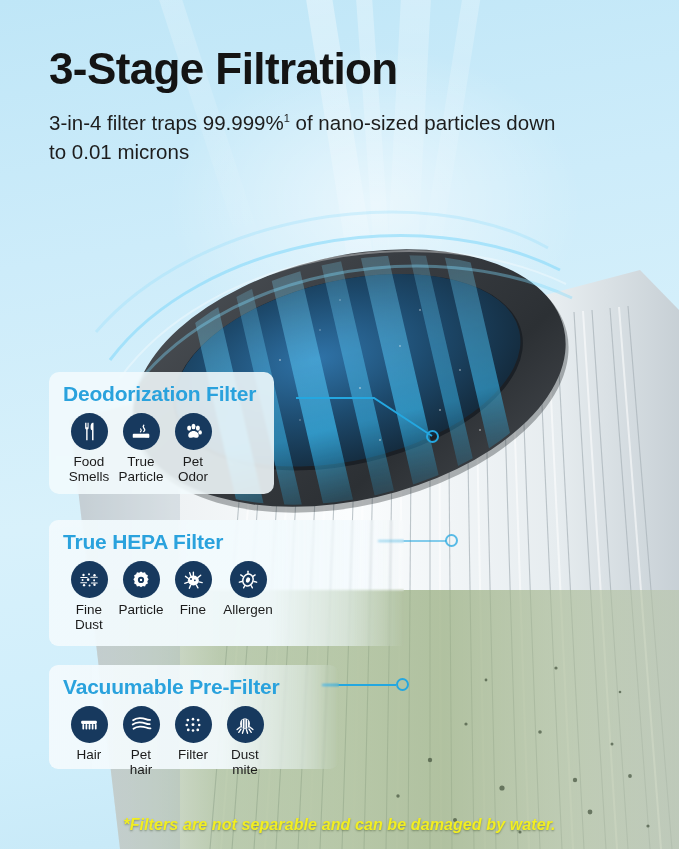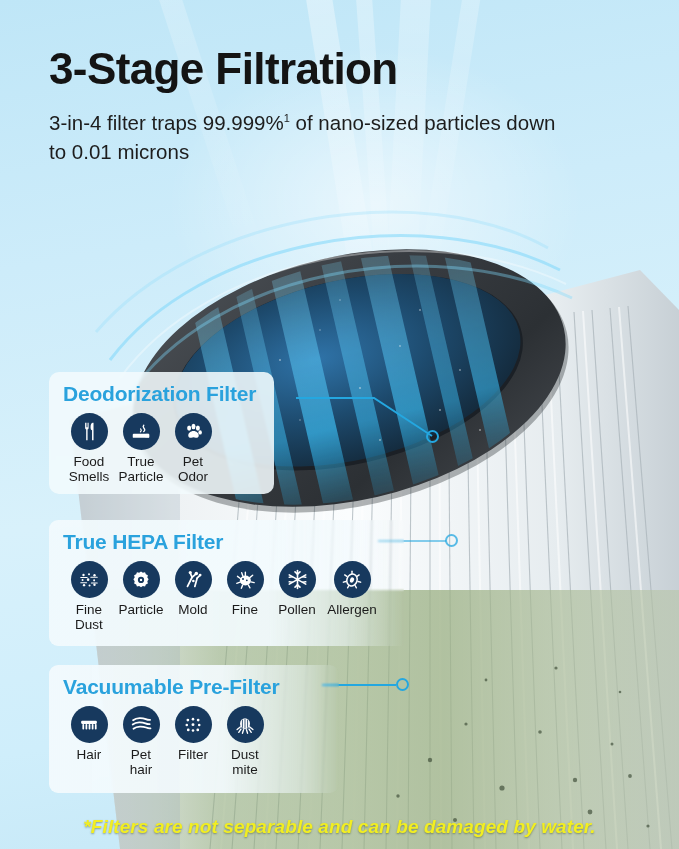--- a/index.html
+++ b/index.html
@@ -85,21 +85,21 @@
   .leader { position: absolute; pointer-events: none; }
   .dot-ring {
     position: absolute; width: 13px; height: 13px; border-radius: 50%;
     border: 2.4px solid #24a7e0; background: transparent;
   }
 
   
   .footnote {
     position: absolute; left: 0; top: 816px; width: 679px;
     text-align: center;
-    font-size: 19px; font-weight: bold; font-style: italic;
+    font-size: 16px; font-weight: bold; font-style: italic;
     color: #f2ee22;
     text-shadow: 0 1px 2px rgba(40,60,20,.45);
     letter-spacing: .1px;
   }
 </style>
 </head>
 <body>
 
 <div id="stage">
 
@@ -355,36 +355,20 @@
         <div class="icon-circle">
           <svg width="22" height="22" viewBox="0 0 24 24" fill="#fff">
             <path d="M12 2.6 l2 1.4 2.4-.5 .9 2.3 2.2 1.1 -.6 2.4 1.4 2 -1.4 2 .6 2.4 -2.2 1.1 -.9 2.3 -2.4-.5 -2 1.4 -2-1.4 -2.4 .5 -.9-2.3 -2.2-1.1 .6-2.4 -1.4-2 1.4-2 -.6-2.4 2.2-1.1 .9-2.3 2.4 .5 Z"></path>
             <circle cx="12" cy="11.9" r="3.4" fill="#17395e"></circle>
             <circle cx="12" cy="11.9" r="1.3" fill="#fff"></circle>
           </svg>
         </div>
         <div class="icon-label">Particle</div>
       </div>
 
-      <div class="icon-cell">
-        <div class="icon-circle">
-          <svg width="22" height="22" viewBox="0 0 24 24" fill="none" stroke="#fff" stroke-width="1.9" stroke-linecap="round">
-            <path d="M6 19 L11 9"></path>
-              <path d="M11 9 L9 4.5"></path>
-              <path d="M11 9 L15 5.5"></path>
-            <path d="M14 19 L16.5 10"></path>
-              <path d="M16.5 10 L19.5 7"></path>
-            <circle cx="9" cy="3.8" r="1.7" fill="#fff" stroke="none"></circle>
-            <circle cx="15.6" cy="5" r="1.9" fill="#fff" stroke="none"></circle>
-            <circle cx="19.8" cy="6.6" r="1.5" fill="#fff" stroke="none"></circle>
-            <circle cx="12.4" cy="13" r="1.4" fill="#fff" stroke="none"></circle>
-          </svg>
-        </div>
-        <div class="icon-label">Mold</div>
-      </div>
 
       <div class="icon-cell">
         <div class="icon-circle">
           <svg width="22" height="22" viewBox="0 0 24 24" fill="#fff">
             <ellipse cx="12.4" cy="12.6" rx="6" ry="5.4"></ellipse>
             <circle cx="9.8" cy="11" r="1.1" fill="#17395e"></circle>
             <circle cx="14" cy="12.4" r="1" fill="#17395e"></circle>
             <g stroke="#fff" stroke-width="1.5" stroke-linecap="round">
               <path d="M12.4 7.2 V3.4"></path>
                 <path d="M17.2 9.4 L20.4 6.8"></path>
@@ -393,39 +377,20 @@
                 <path d="M9.4 17.6 L8 21"></path>
                 <path d="M6.6 14.4 L3 15.6"></path>
               <path d="M7 10.4 L3.8 8"></path>
                 <path d="M9.6 7.6 L8.4 4"></path>
             </g>
           </svg>
         </div>
         <div class="icon-label">Fine</div>
       </div>
 
-      <div class="icon-cell">
-        <div class="icon-circle">
-          <svg width="23" height="23" viewBox="0 0 24 24" fill="none" stroke="#fff" stroke-width="1.7" stroke-linecap="round">
-            <path d="M12 2.6 V21.4"></path>
-              <path d="M3.4 7.2 L20.6 16.8"></path>
-              <path d="M3.4 16.8 L20.6 7.2"></path>
-            <path d="M12 6.4 L9.4 4"></path>
-              <path d="M12 6.4 L14.6 4"></path>
-            <path d="M12 17.6 L9.4 20"></path>
-              <path d="M12 17.6 L14.6 20"></path>
-            <path d="M6.6 9.2 L3.4 9.6"></path>
-              <path d="M6.6 14.8 L3.4 14.4"></path>
-            <path d="M17.4 9.2 L20.6 9.6"></path>
-              <path d="M17.4 14.8 L20.6 14.4"></path>
-            <circle cx="12" cy="12" r="1.7" fill="#fff" stroke="none"></circle>
-          </svg>
-        </div>
-        <div class="icon-label">Pollen</div>
-      </div>
 
       <div class="icon-cell wide">
         <div class="icon-circle">
           <svg width="22" height="22" viewBox="0 0 24 24" fill="none" stroke="#fff" stroke-width="1.7">
             <ellipse cx="12" cy="12" rx="5.6" ry="6.6" transform="rotate(18 12 12)"></ellipse>
             <ellipse cx="12" cy="12" rx="2.2" ry="3" transform="rotate(18 12 12)" fill="#fff" stroke="none"></ellipse>
             <g stroke-linecap="round" stroke-width="1.5">
               <path d="M12 5.2 V2.4"></path>
                 <path d="M17.4 8 L19.8 6.4"></path>
                 <path d="M18.6 13.6 L21.4 14.4"></path>
@@ -435,21 +400,21 @@
               <path d="M6.4 8 L4 6.4"></path>
             </g>
           </svg>
         </div>
         <div class="icon-label">Allergen</div>
       </div>
 
     </div>
   </div>
 
-  <div class="card clip-diag" style="left:49px;top:665px;width:290px;height:128px;">
+  <div class="card clip-diag" style="left:49px;top:665px;width:290px;height:104px;">
     <div class="card-title">Vacuumable Pre-Filter</div>
     <div class="icon-row">
 
       <div class="icon-cell">
         <div class="icon-circle">
           <svg width="22" height="22" viewBox="0 0 24 24" fill="#fff">
             <rect x="3.4" y="7.4" width="17.2" height="3.4" rx="1.2"></rect>
             <rect x="4.8" y="10.8" width="1.9" height="6" rx=".8"></rect>
             <rect x="8.2" y="10.8" width="1.9" height="6" rx=".8"></rect>
             <rect x="11.6" y="10.8" width="1.9" height="6" rx=".8"></rect>

